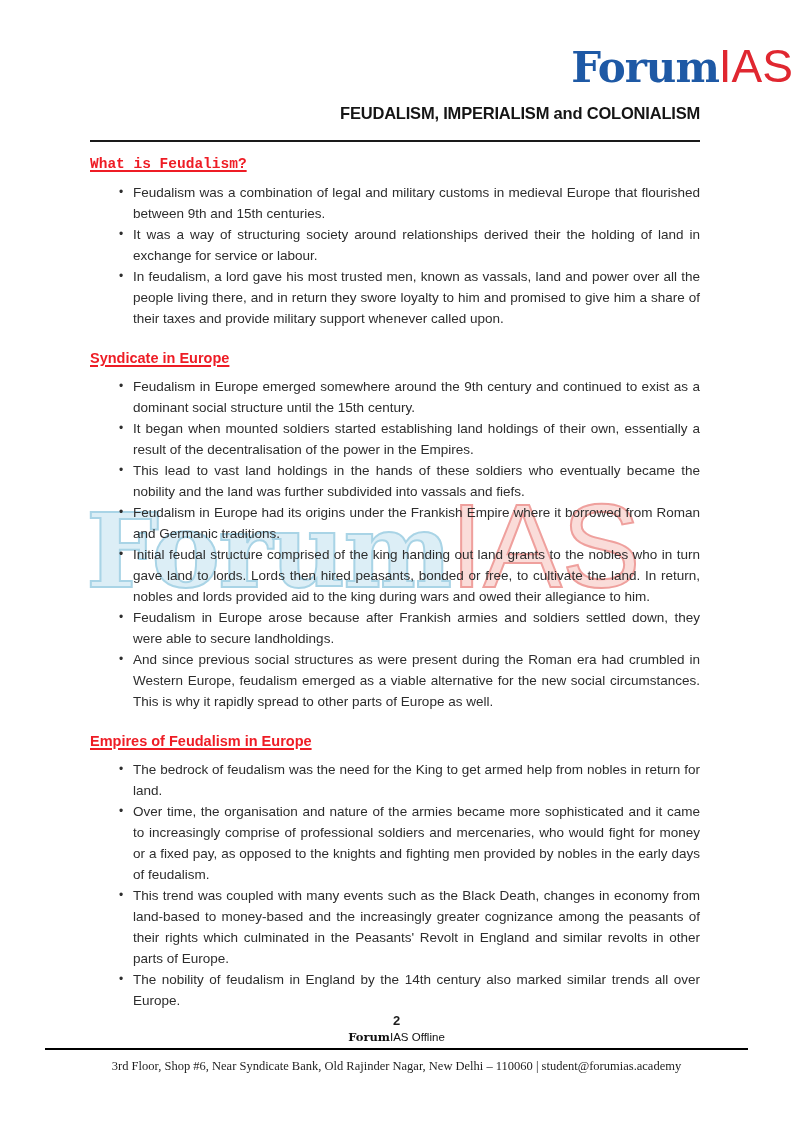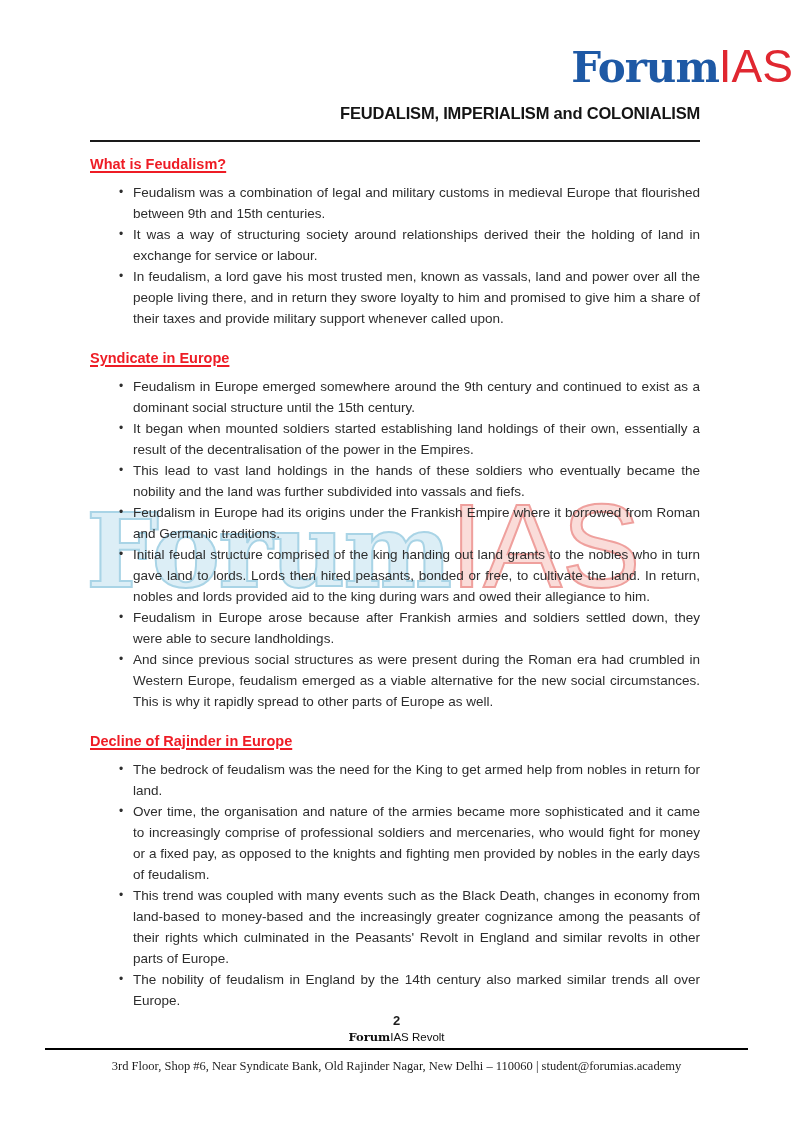--- a/index.html
+++ b/index.html
@@ -47,21 +47,21 @@
     font-size:16.5px;font-weight:700;color:#151515;letter-spacing:-0.2px;
     padding-bottom:17px;border-bottom:2px solid var(--rule-black);
   }
   
   .content{position:relative;z-index:1;margin:0 93px 0 90px;}
   .section-heading{
     color:var(--heading-red);font-size:14.5px;font-weight:700;
     text-decoration:underline;text-decoration-thickness:1.5px;text-underline-offset:2px;
     margin-top:20px;line-height:19px;
   }
-  .content-section:first-child .section-heading{margin-top:13px;}
+  .content-section:first-child .section-heading{margin-top:13px;font-family:Liberation Mono, monospace;}
   .bullet-list{list-style:none;margin-top:8px;}
   .bullet-item{
     position:relative;padding-left:43px;
     font-size:13.5px;line-height:21px;color:var(--body-text);
   }
   .bullet-dot{position:absolute;left:29px;top:0;font-size:12px;}
   .bullet-text{display:block;text-align:justify;}
   
   .footer{position:absolute;left:0;right:0;top:1012px;z-index:1;text-align:center;}
   .page-number{font-size:13px;font-weight:700;color:#1c1c1c;line-height:17px;}
@@ -137,21 +137,21 @@
             <span class="bullet-dot">•</span>
             <span class="bullet-text">Feudalism in Europe arose because after Frankish armies and soldiers settled down, they were able to secure landholdings.</span>
           </li>
           <li class="bullet-item">
             <span class="bullet-dot">•</span>
             <span class="bullet-text">And since previous social structures as were present during the Roman era had crumbled in Western Europe, feudalism emerged as a viable alternative for the new social circumstances. This is why it rapidly spread to other parts of Europe as well.</span>
           </li>
         </ul>
       </section>
       <section class="content-section">
-        <h2 class="section-heading">Decline of Rajinder in Europe</h2>
+        <h2 class="section-heading">Empires of Feudalism in Europe</h2>
         <ul class="bullet-list">
           <li class="bullet-item">
             <span class="bullet-dot">•</span>
             <span class="bullet-text">The bedrock of feudalism was the need for the King to get armed help from nobles in return for land.</span>
           </li>
           <li class="bullet-item">
             <span class="bullet-dot">•</span>
             <span class="bullet-text">Over time, the organisation and nature of the armies became more sophisticated and it came to increasingly comprise of professional soldiers and mercenaries, who would fight for money or a fixed pay, as opposed to the knights and fighting men provided by nobles in the early days of feudalism.</span>
           </li>
           <li class="bullet-item">
@@ -162,19 +162,19 @@
             <span class="bullet-dot">•</span>
             <span class="bullet-text">The nobility of feudalism in England by the 14th century also marked similar trends all over Europe.</span>
           </li>
         </ul>
       </section>
     </div>
 
   <div class="footer">
     <div class="page-number">2</div>
     <div class="footer-brand">
-      <span class="fb-forum">Forum</span><span class="fb-ias">IAS</span><span class="fb-ias"> Revolt</span>
+      <span class="fb-forum">Forum</span><span class="fb-ias">IAS</span><span class="fb-ias"> Offline</span>
     </div>
     <div class="footer-rule"></div>
     <div class="footer-address">3rd Floor, Shop #6, Near Syndicate Bank, Old Rajinder Nagar, New Delhi – 110060 | student@forumias.academy</div>
   </div>
 
 </div>
 
 </body></html>

